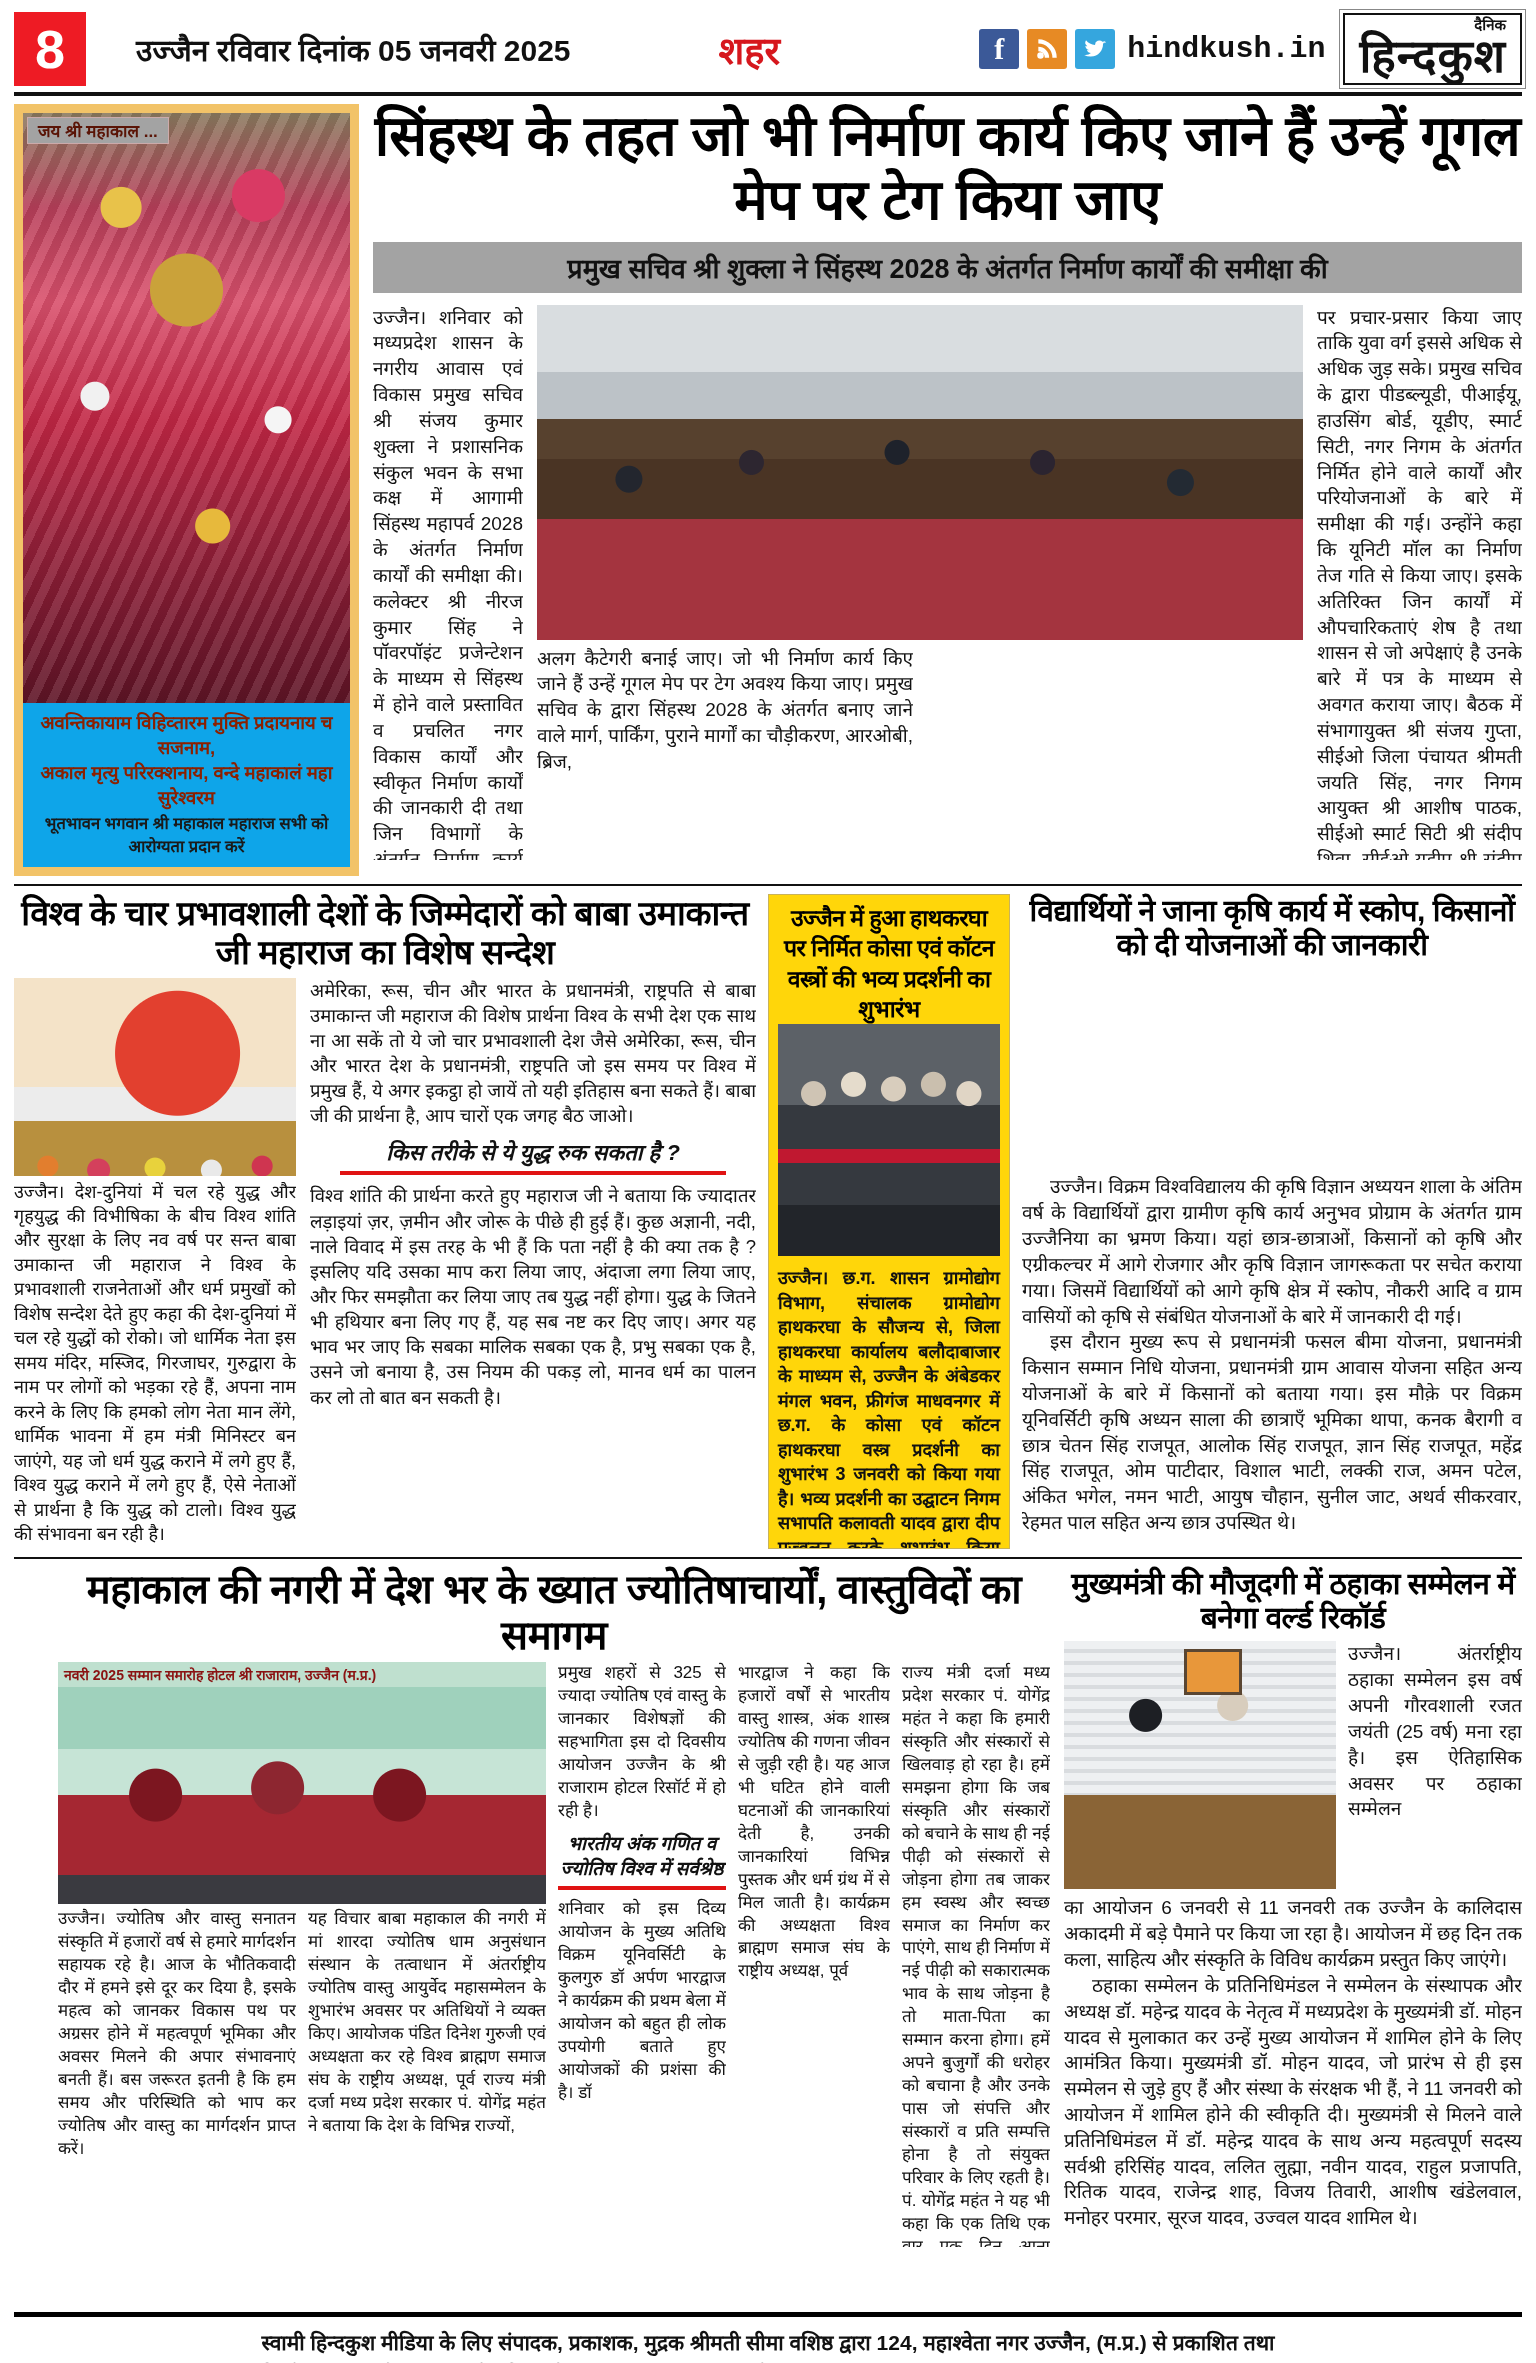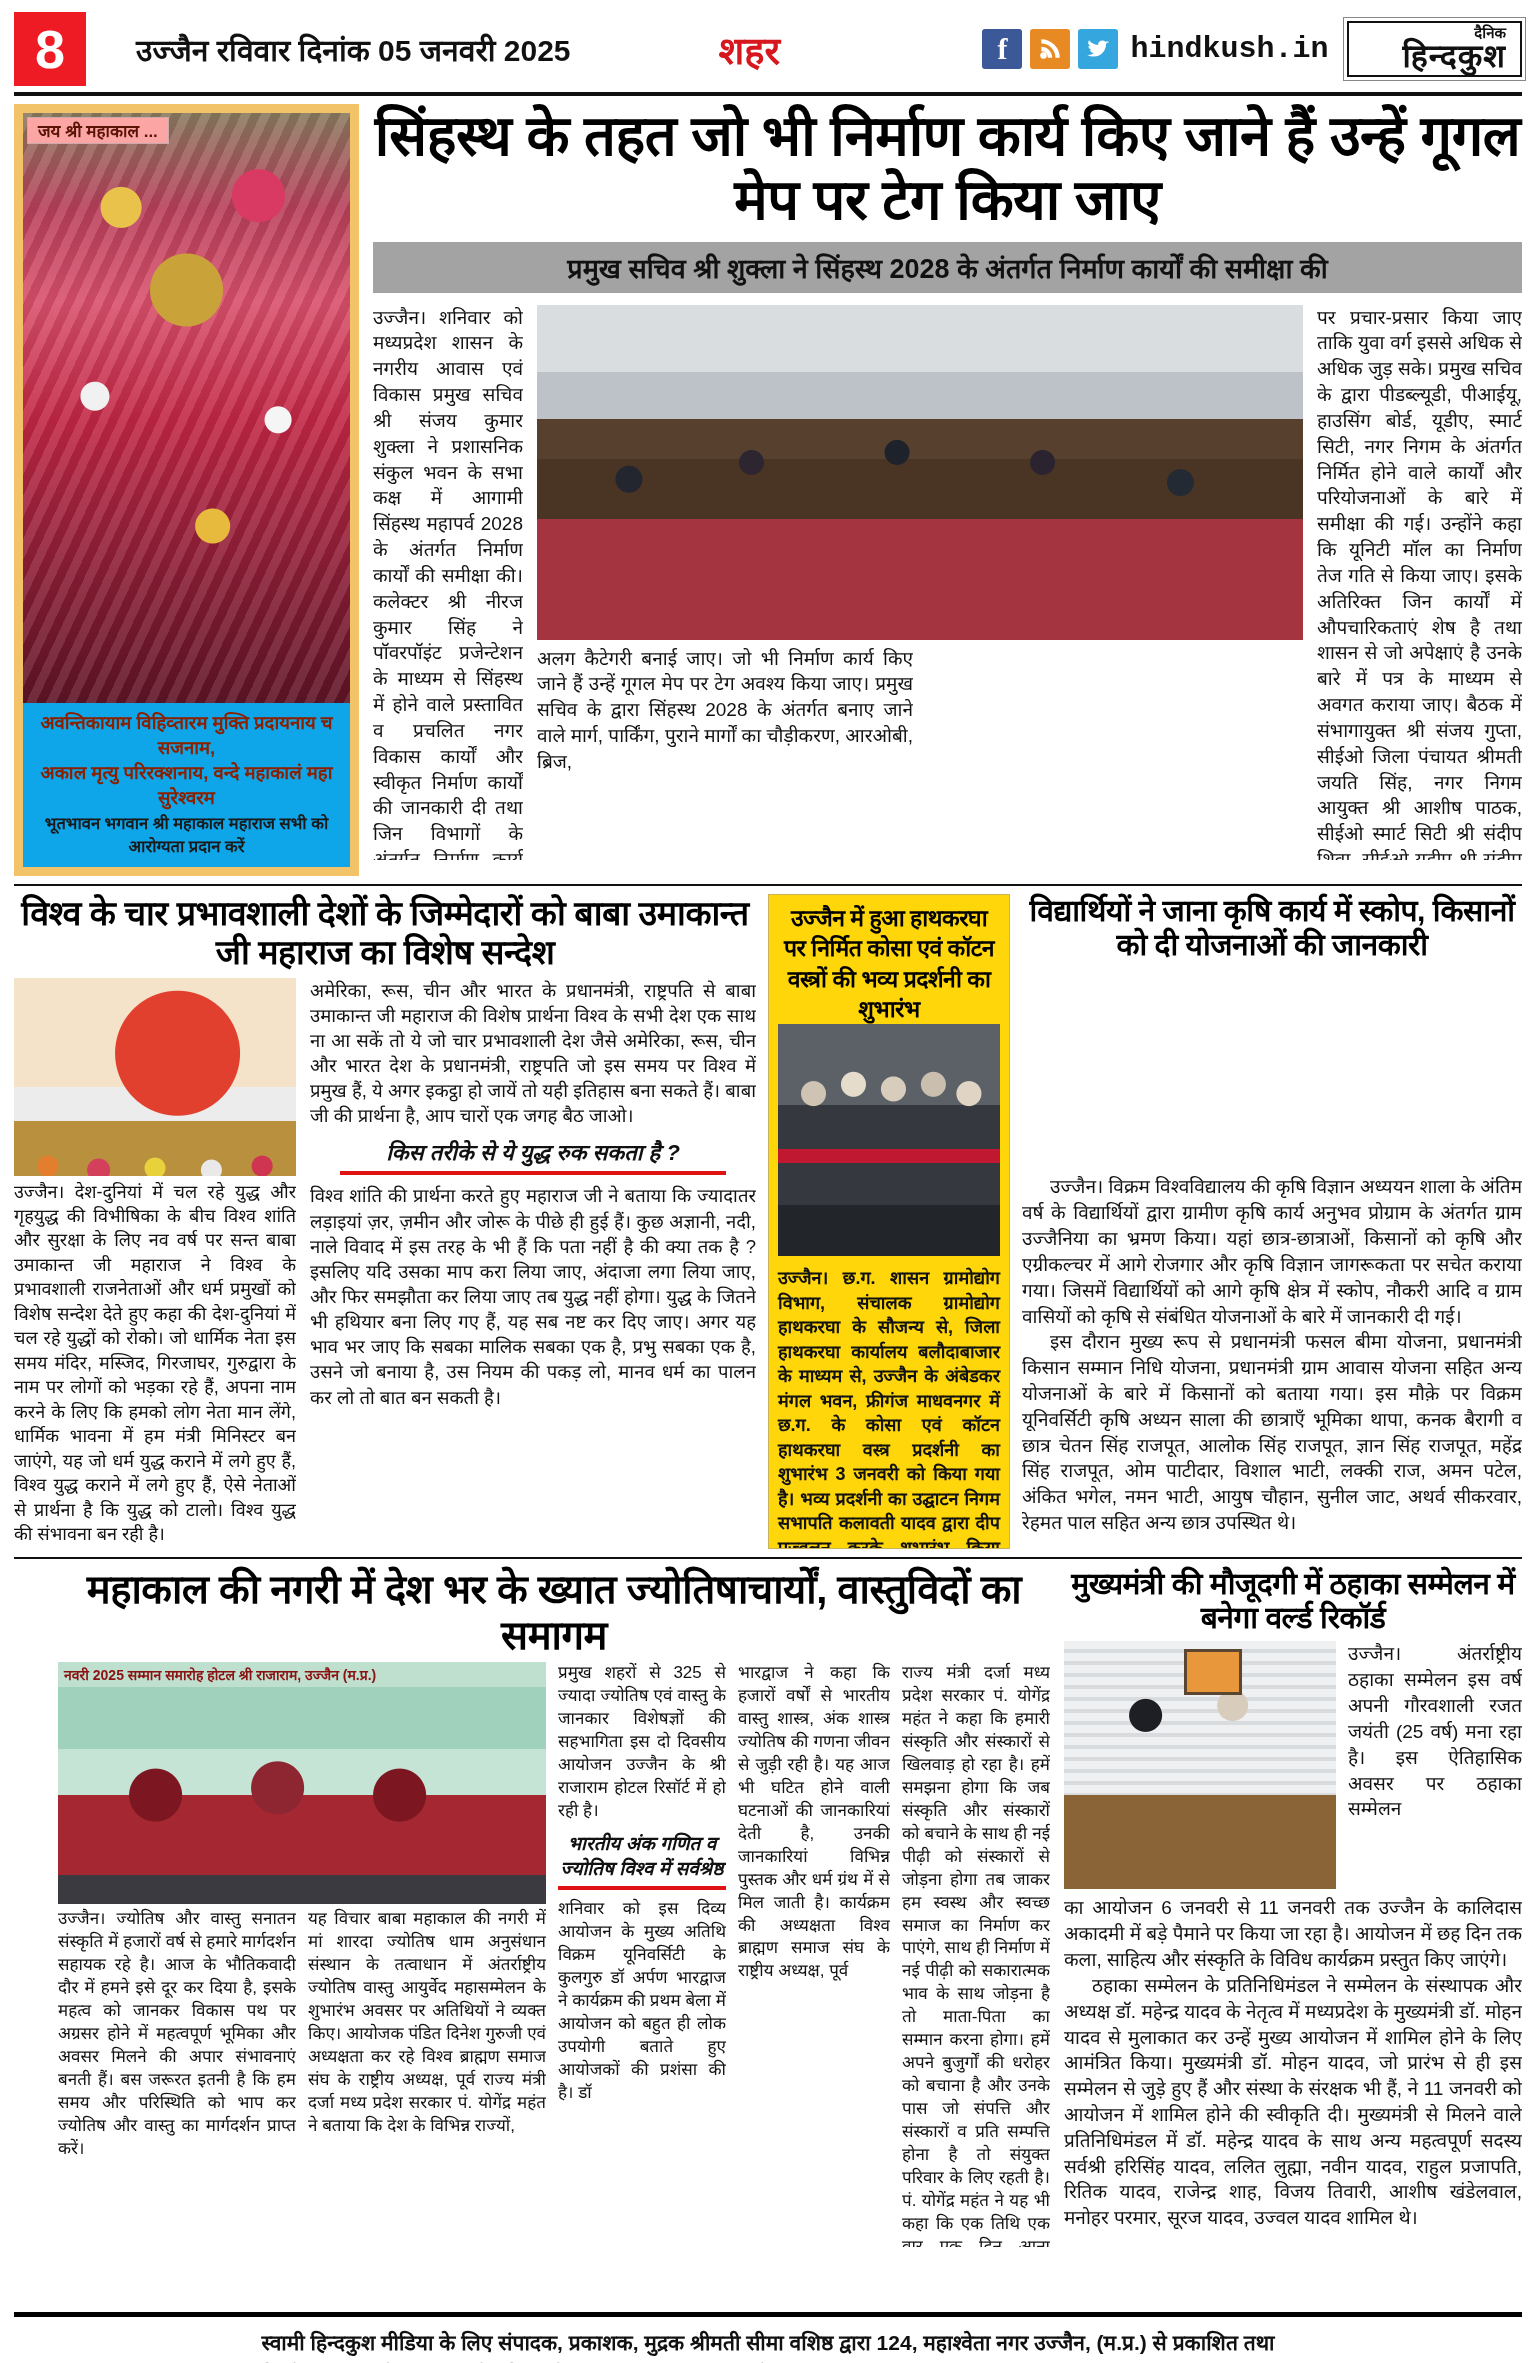--- a/index.html
+++ b/index.html
@@ -15,31 +15,31 @@
   .section-title{font-size:38px;font-weight:bold;color:#d6171d;margin-left:130px;}
   .mast-right{margin-left:auto;display:flex;align-items:center;gap:8px;}
   .soc{width:40px;height:40px;display:flex;align-items:center;justify-content:center;border-radius:3px;}
   .soc.fb{background:#3b5998;color:#fff;font-size:30px;font-weight:bold;font-family:"Liberation Serif",serif;}
   .soc.rss{background:#e78a24;}
   .soc.tw{background:#35a6de;}
   .soc svg{width:26px;height:26px;}
   .site{font-size:30px;font-weight:bold;font-family:Liberation Mono, monospace;margin:0 10px 0 4px;}
   .brand-box{border:2px solid #111;box-shadow:0 0 0 3px #fff,0 0 0 4px #888;padding:2px 14px;text-align:right;background:#fff;}
   .brand-tag{display:block;font-size:15px;font-weight:bold;line-height:1;}
-  .brand-name{display:block;font-size:32px;font-weight:900;line-height:1.05;letter-spacing:1px;margin-left:40px;}
+  .brand-name{display:block;font-size:46px;font-weight:900;line-height:1.05;letter-spacing:1px;}
 
   
   .col{font-size:19px;line-height:1.36;text-align:justify;overflow:hidden;}
   .col p{margin:0;text-indent:28px;}
   .headline{font-weight:900;text-align:center;color:#000;line-height:1.14;letter-spacing:-0.5px;}
 
   
   .top-grid{display:grid;grid-template-columns:345px 1fr;gap:14px;height:772px;}
   .mahakal-box{border:9px solid #f2c368;background:#fdf3d8;display:flex;flex-direction:column;position:relative;box-sizing:border-box;}
-  .mahakal-tag{position:absolute;top:4px;left:4px;background:#fca5a5;border:1px solid #caa;padding:1px 10px;font-size:17px;font-weight:bold;color:#5a1406;z-index:2;}
+  .mahakal-tag{position:absolute;top:4px;left:4px;background:#a3a3a3;border:1px solid #caa;padding:1px 10px;font-size:17px;font-weight:bold;color:#5a1406;z-index:2;}
   .mahakal-photo{flex:1;background:
      radial-gradient(circle at 50% 30%,#caa23a 0 36px,rgba(0,0,0,0) 37px),
      radial-gradient(circle at 30% 16%,#e8c24a 0 20px,rgba(0,0,0,0) 21px),
      radial-gradient(circle at 72% 14%,#d93a64 0 26px,rgba(0,0,0,0) 27px),
      radial-gradient(circle at 22% 48%,#f1f1f1 0 14px,rgba(0,0,0,0) 15px),
      radial-gradient(circle at 78% 52%,#f5f5f5 0 13px,rgba(0,0,0,0) 14px),
      radial-gradient(circle at 58% 70%,#e7b93c 0 17px,rgba(0,0,0,0) 18px),
      repeating-linear-gradient(115deg,rgba(255,255,255,0.10) 0 9px,rgba(0,0,0,0.07) 9px 18px),
      linear-gradient(180deg,#8a7a5f 0%,#b8405a 16%,#d9506c 32%,#c22745 52%,#97203a 72%,#5e1426 100%);}
   .mahakal-caption{padding:8px 6px 10px;text-align:center;background:#0ea5e9;}

